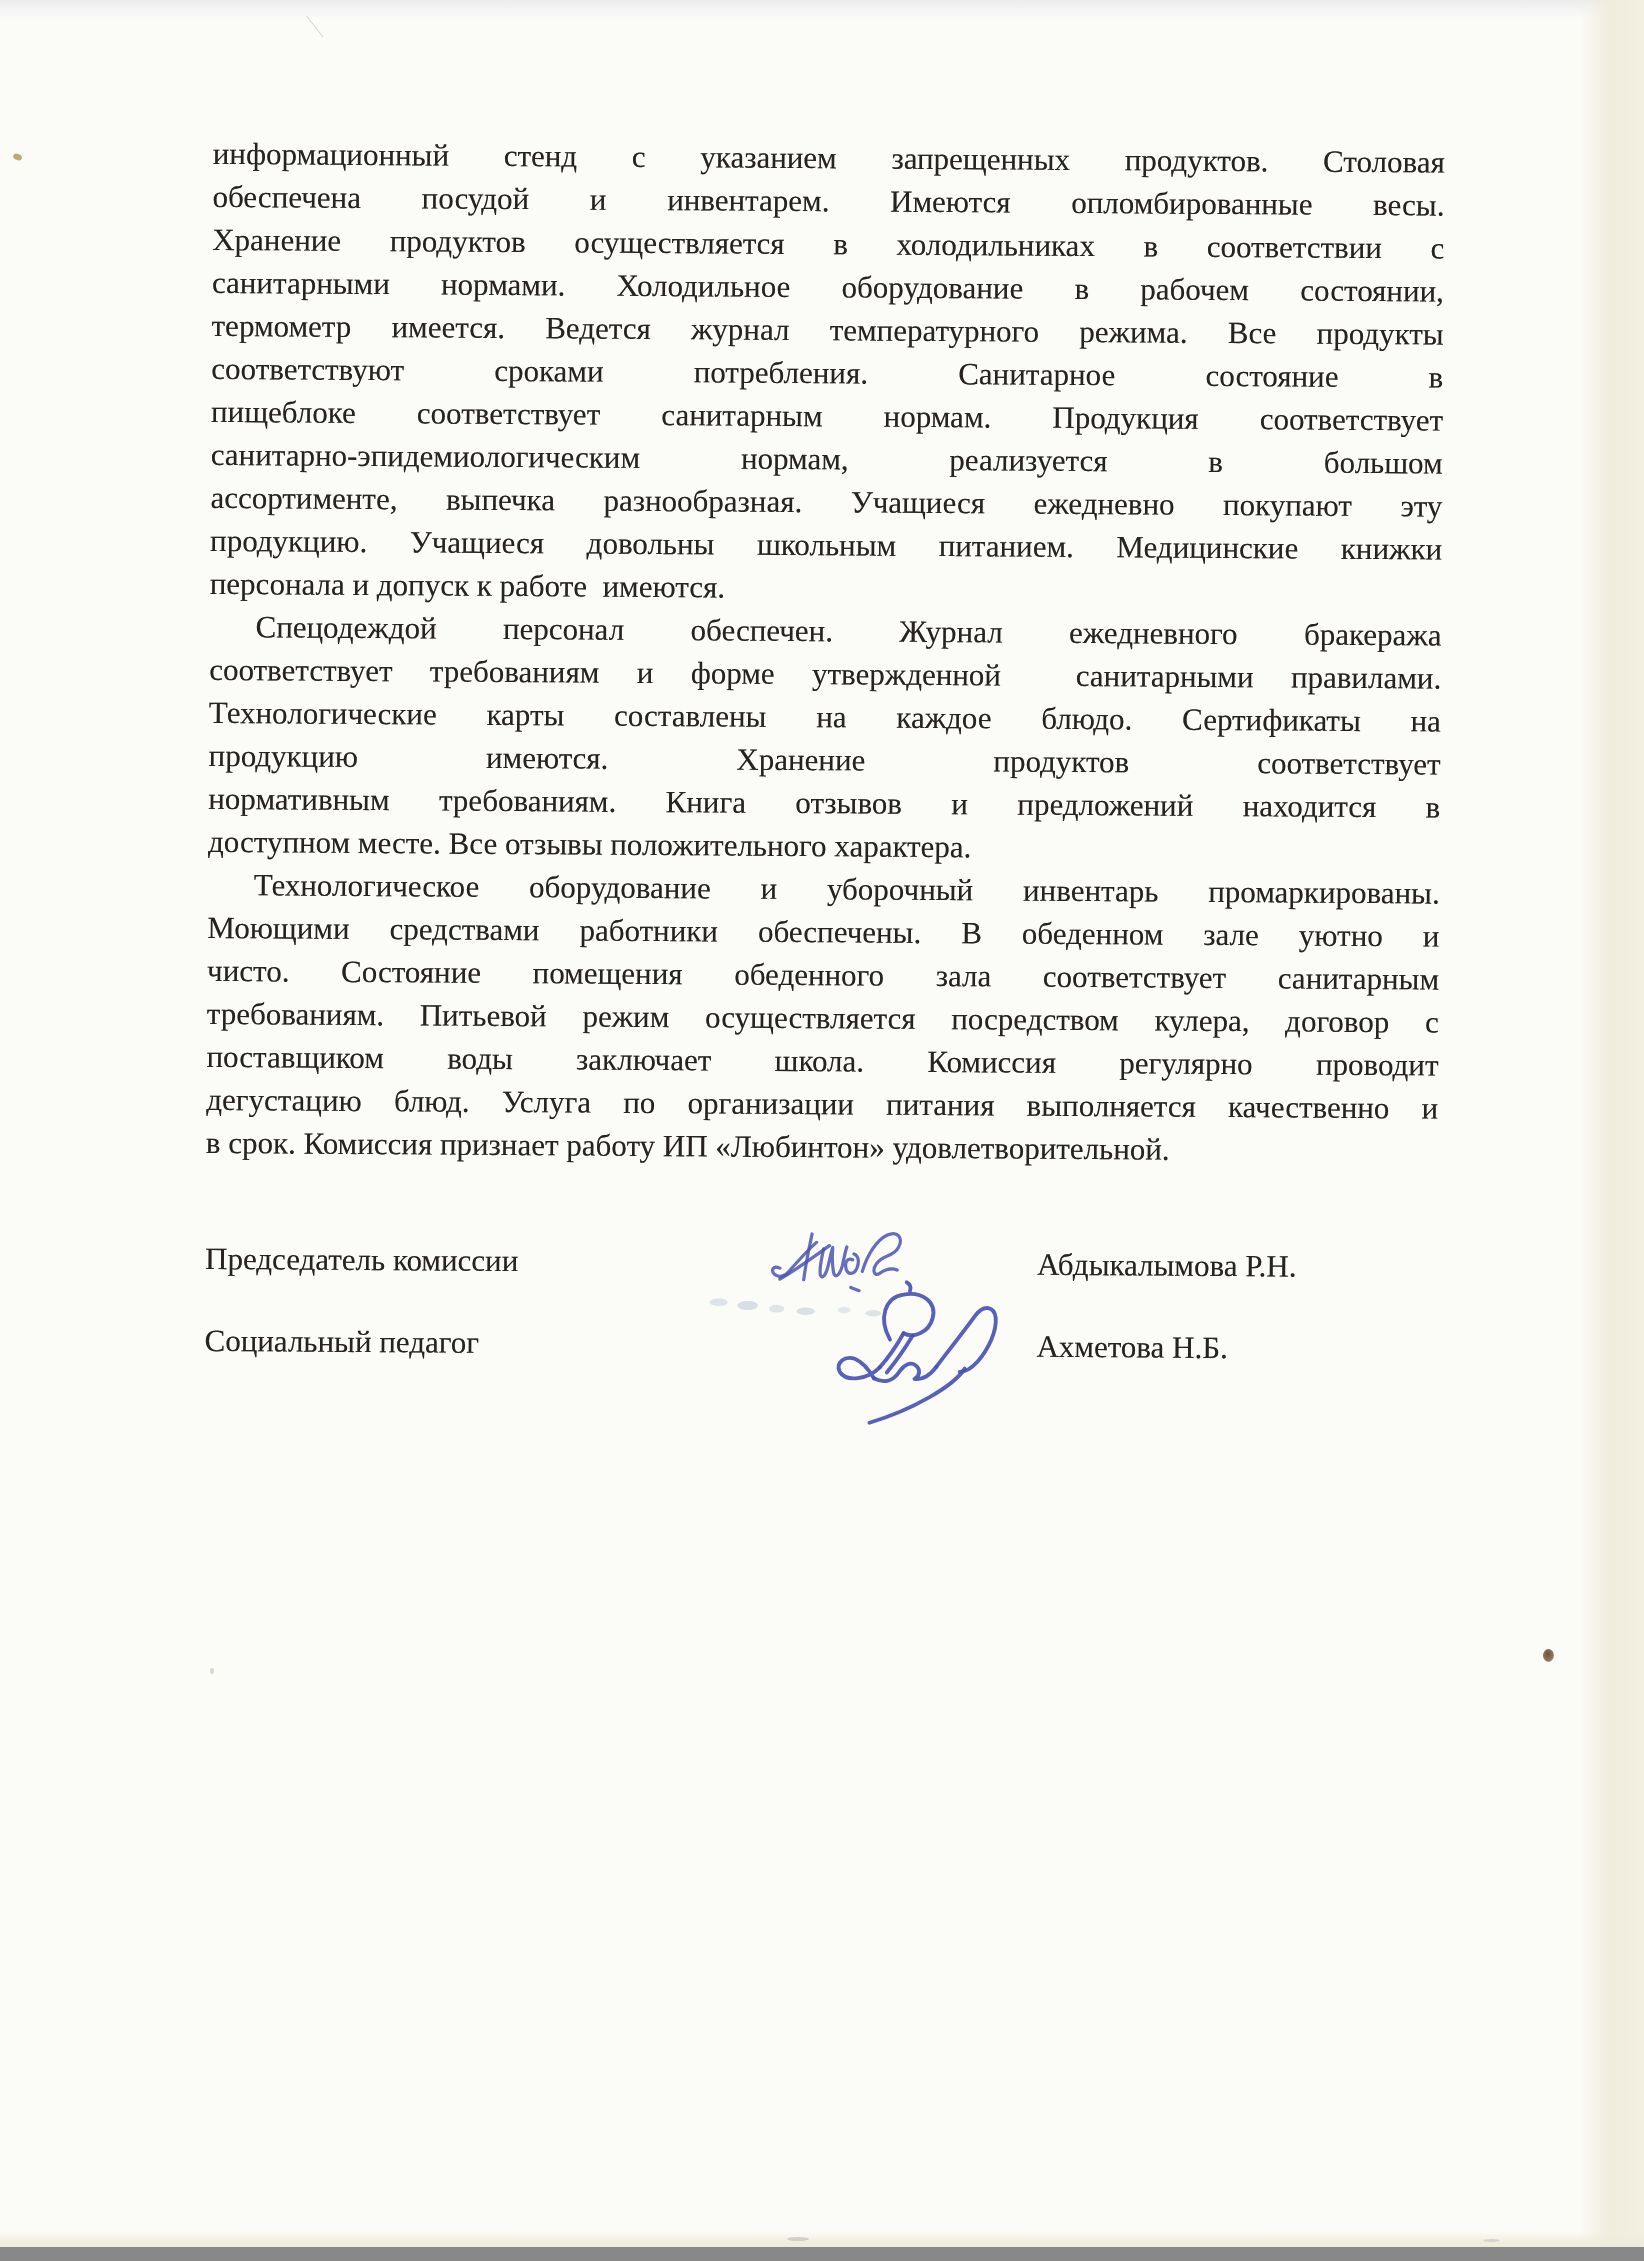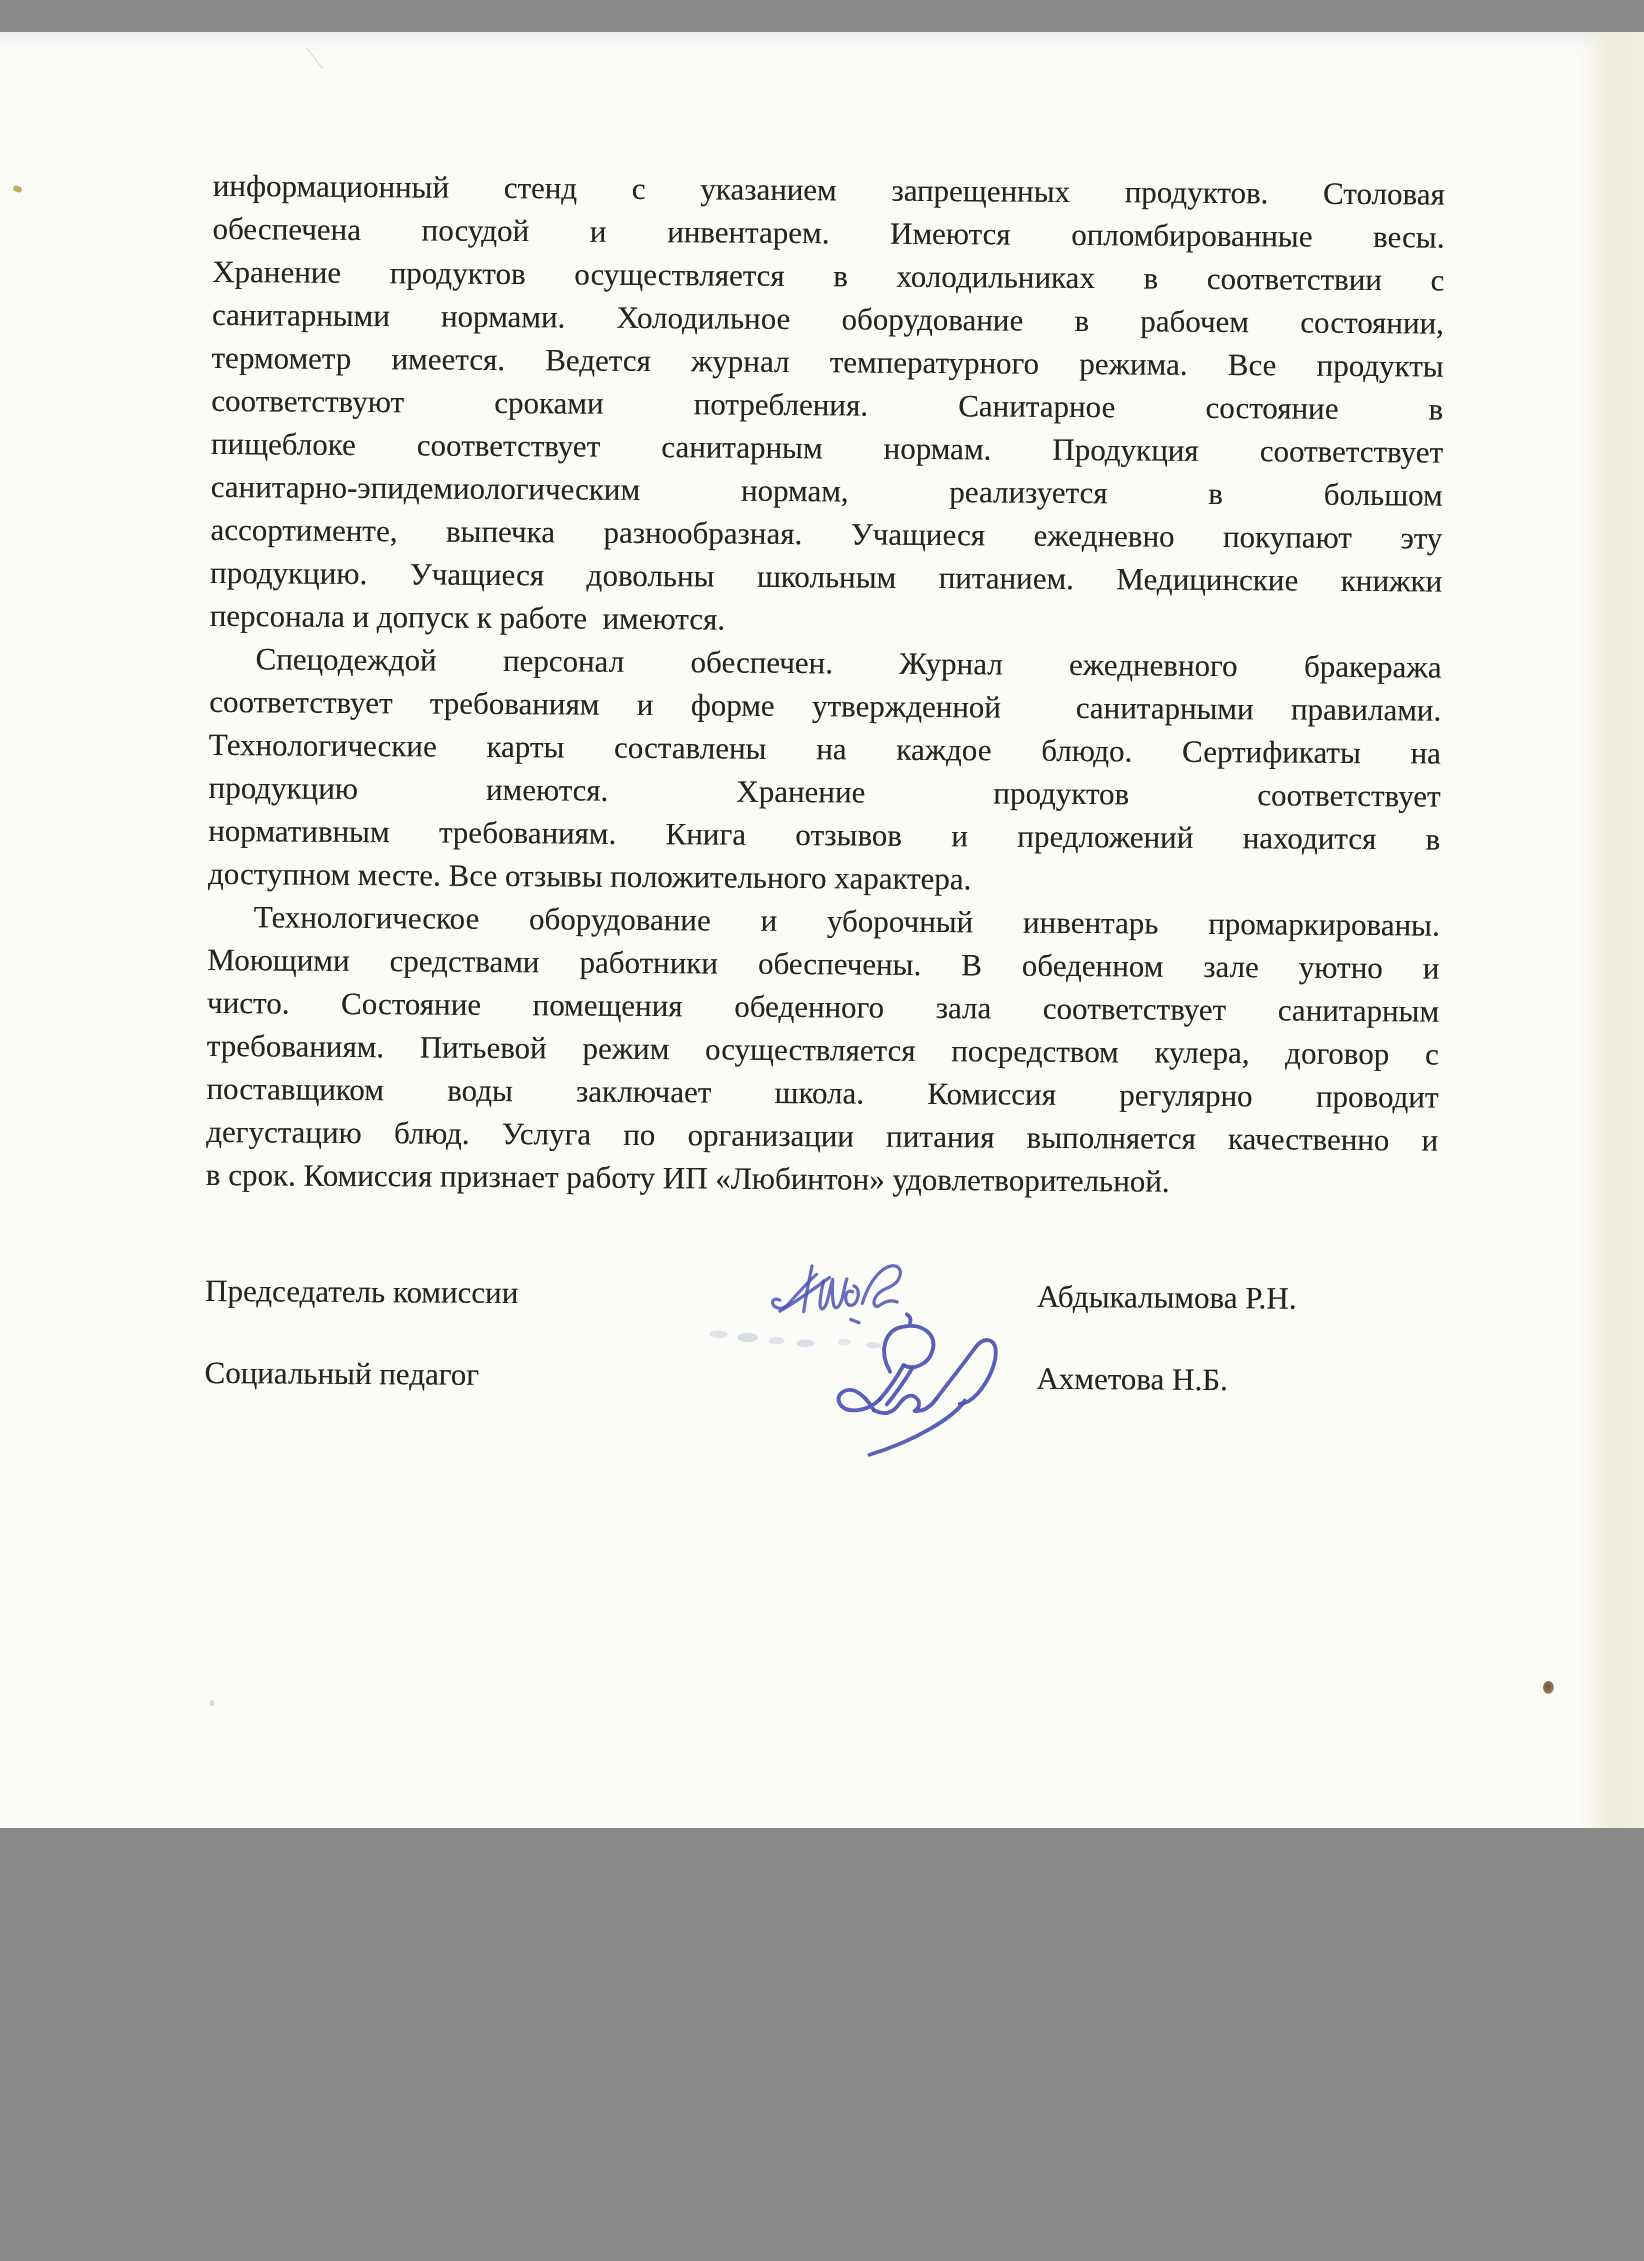--- a/index.html
+++ b/index.html
@@ -8,25 +8,24 @@
     --ink:#272320;
     --signature_ink:#4a54b2;
     --edge_cream:#f1eddd;
     --bottom_dark:#353c43;
     --bottom_line:#d9e4ea;
     --top_band:#ebedec;
   }
   html,body{margin:0;padding:0;background:#888;}
   .page{
     position:relative;
-    width:1645px;height:1796px;
+    width:1645px;height:2247px;
     background:var(--paper);
     overflow:hidden;
     font-family:"Liberation Serif","DejaVu Serif",serif;
-    margin-top:32px;
   }
   
   .edge-top{
     position:absolute;left:0;top:0;width:100%;height:19.3px;
     background:linear-gradient(180deg,var(--top_band) 0%,#f5f6f5 55%,rgba(252,252,250,0) 100%);
   }
   .edge-right{
     position:absolute;top:0;left:1580px;width:64px;height:100%;
     background:linear-gradient(90deg,rgba(241,237,221,0) 0%,var(--edge_cream) 45%,#f3efe1 100%);
   }

